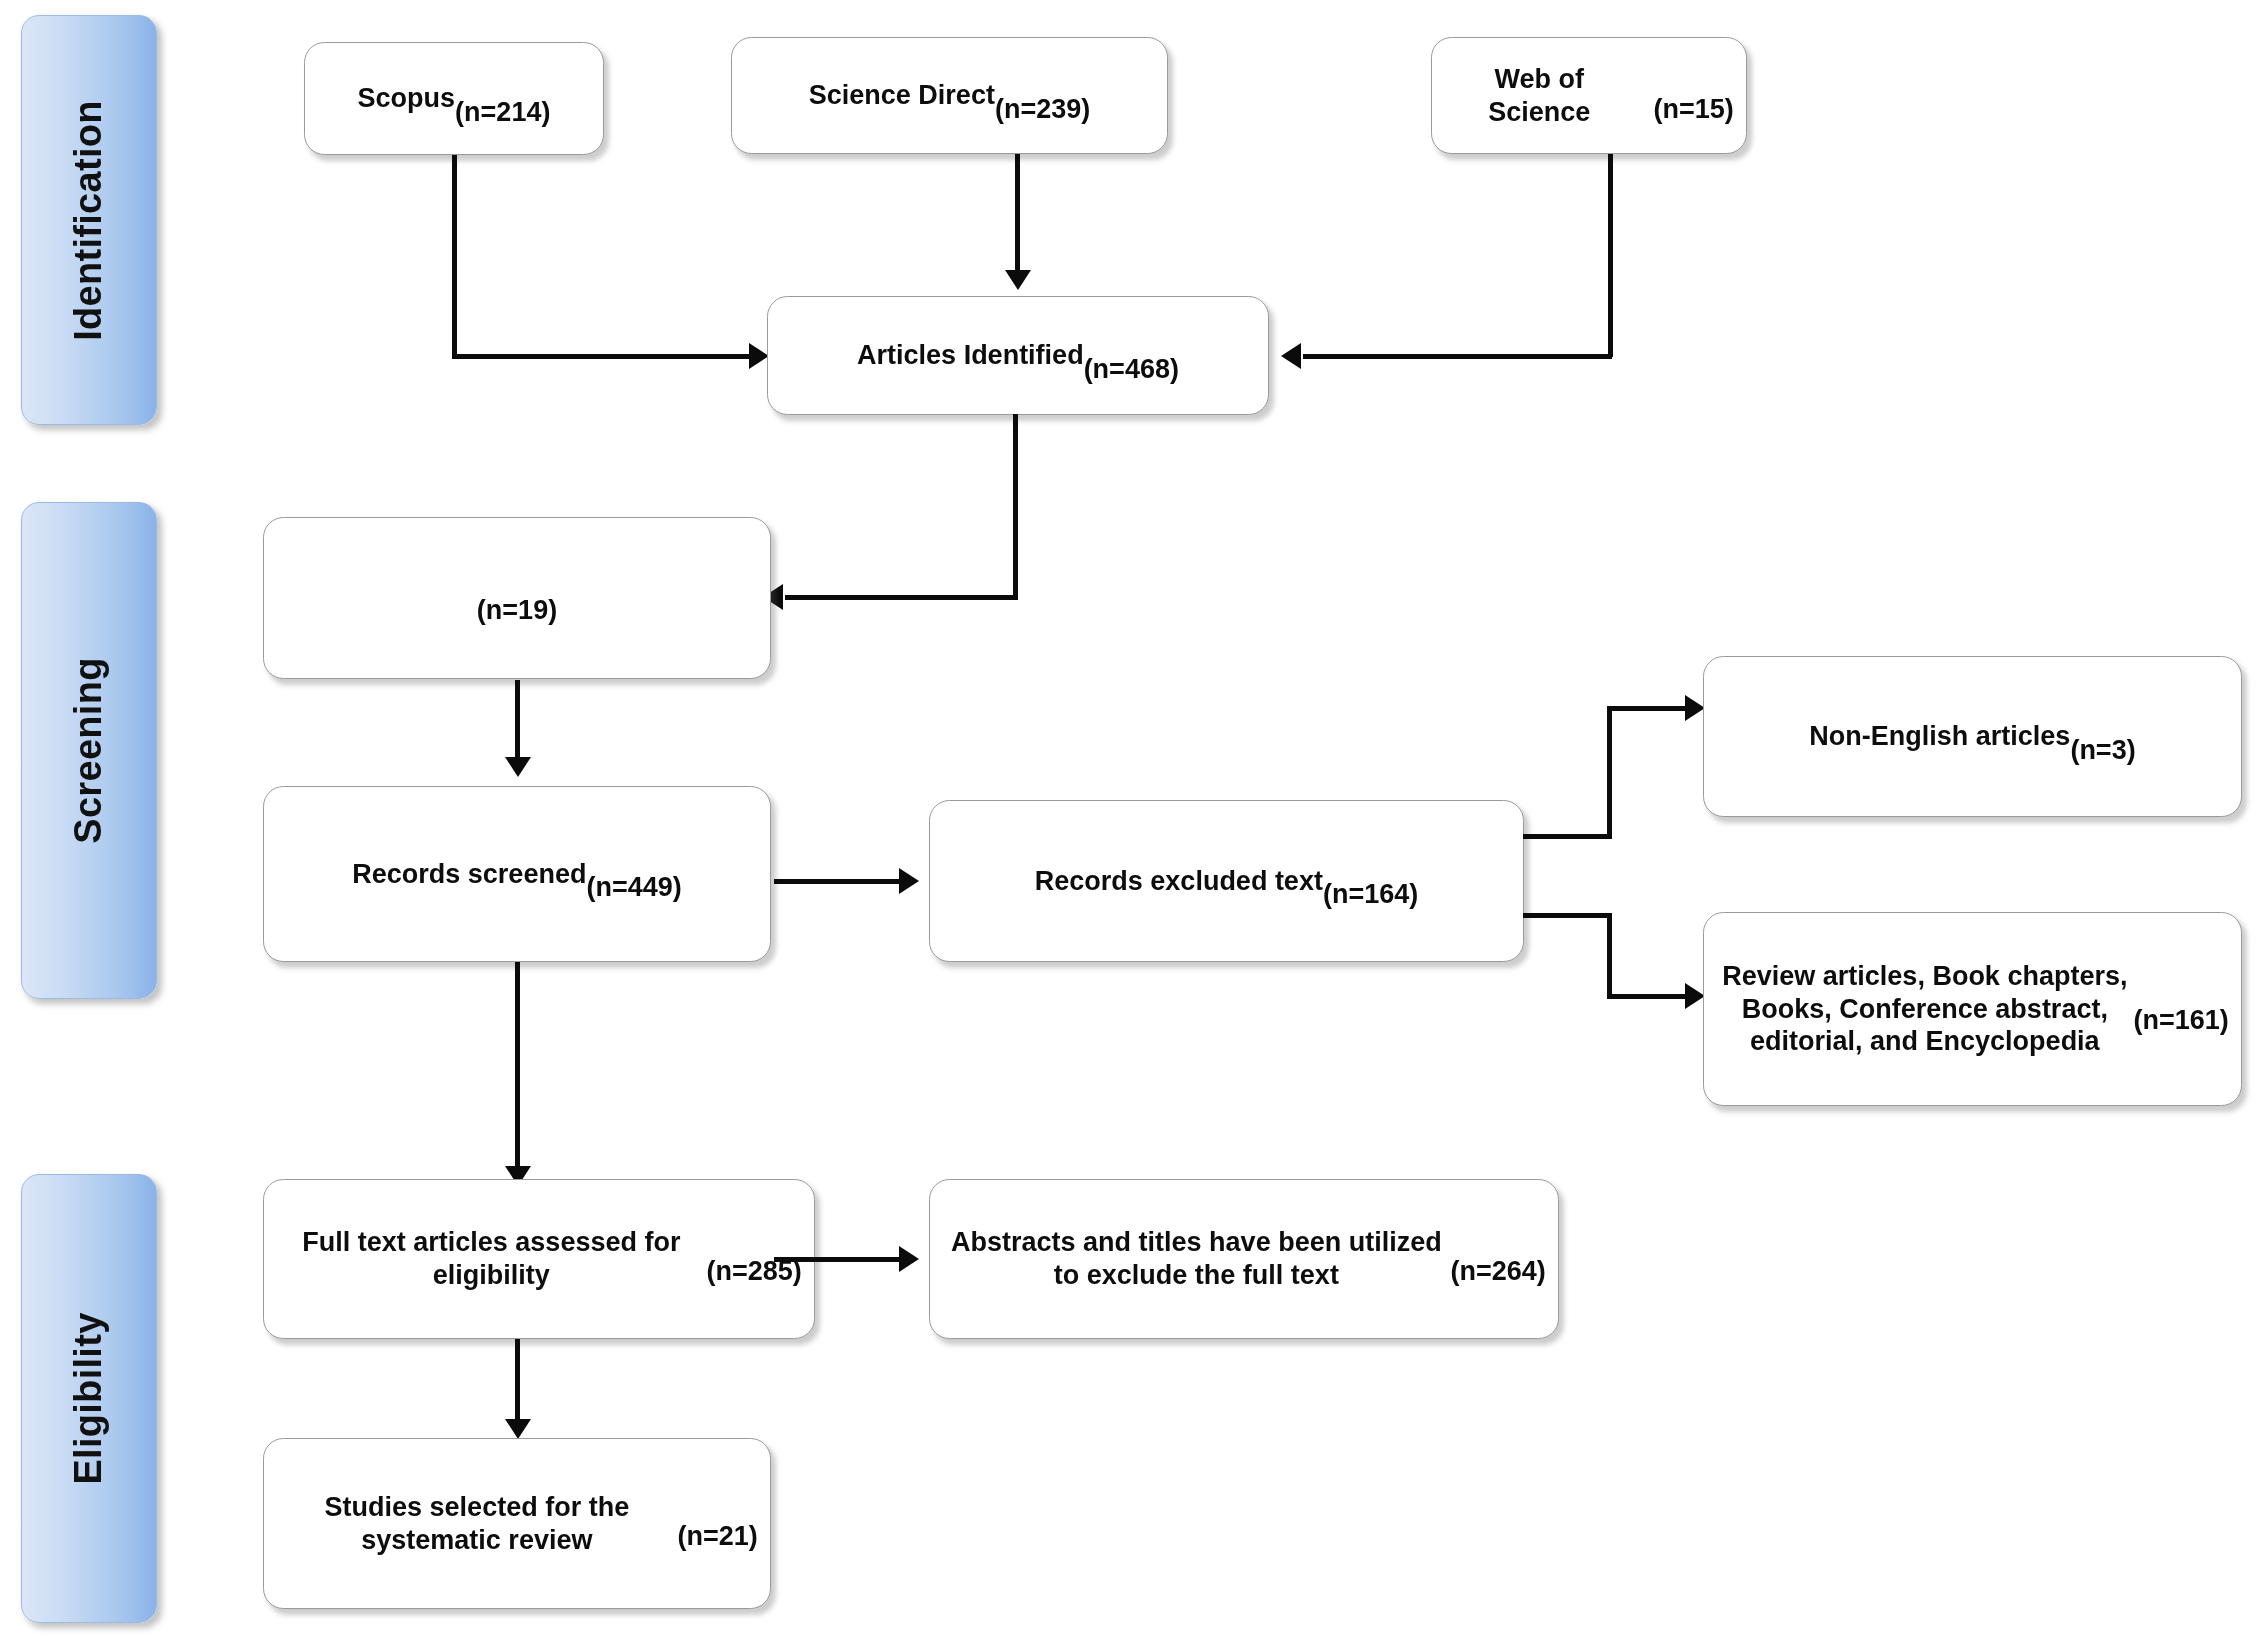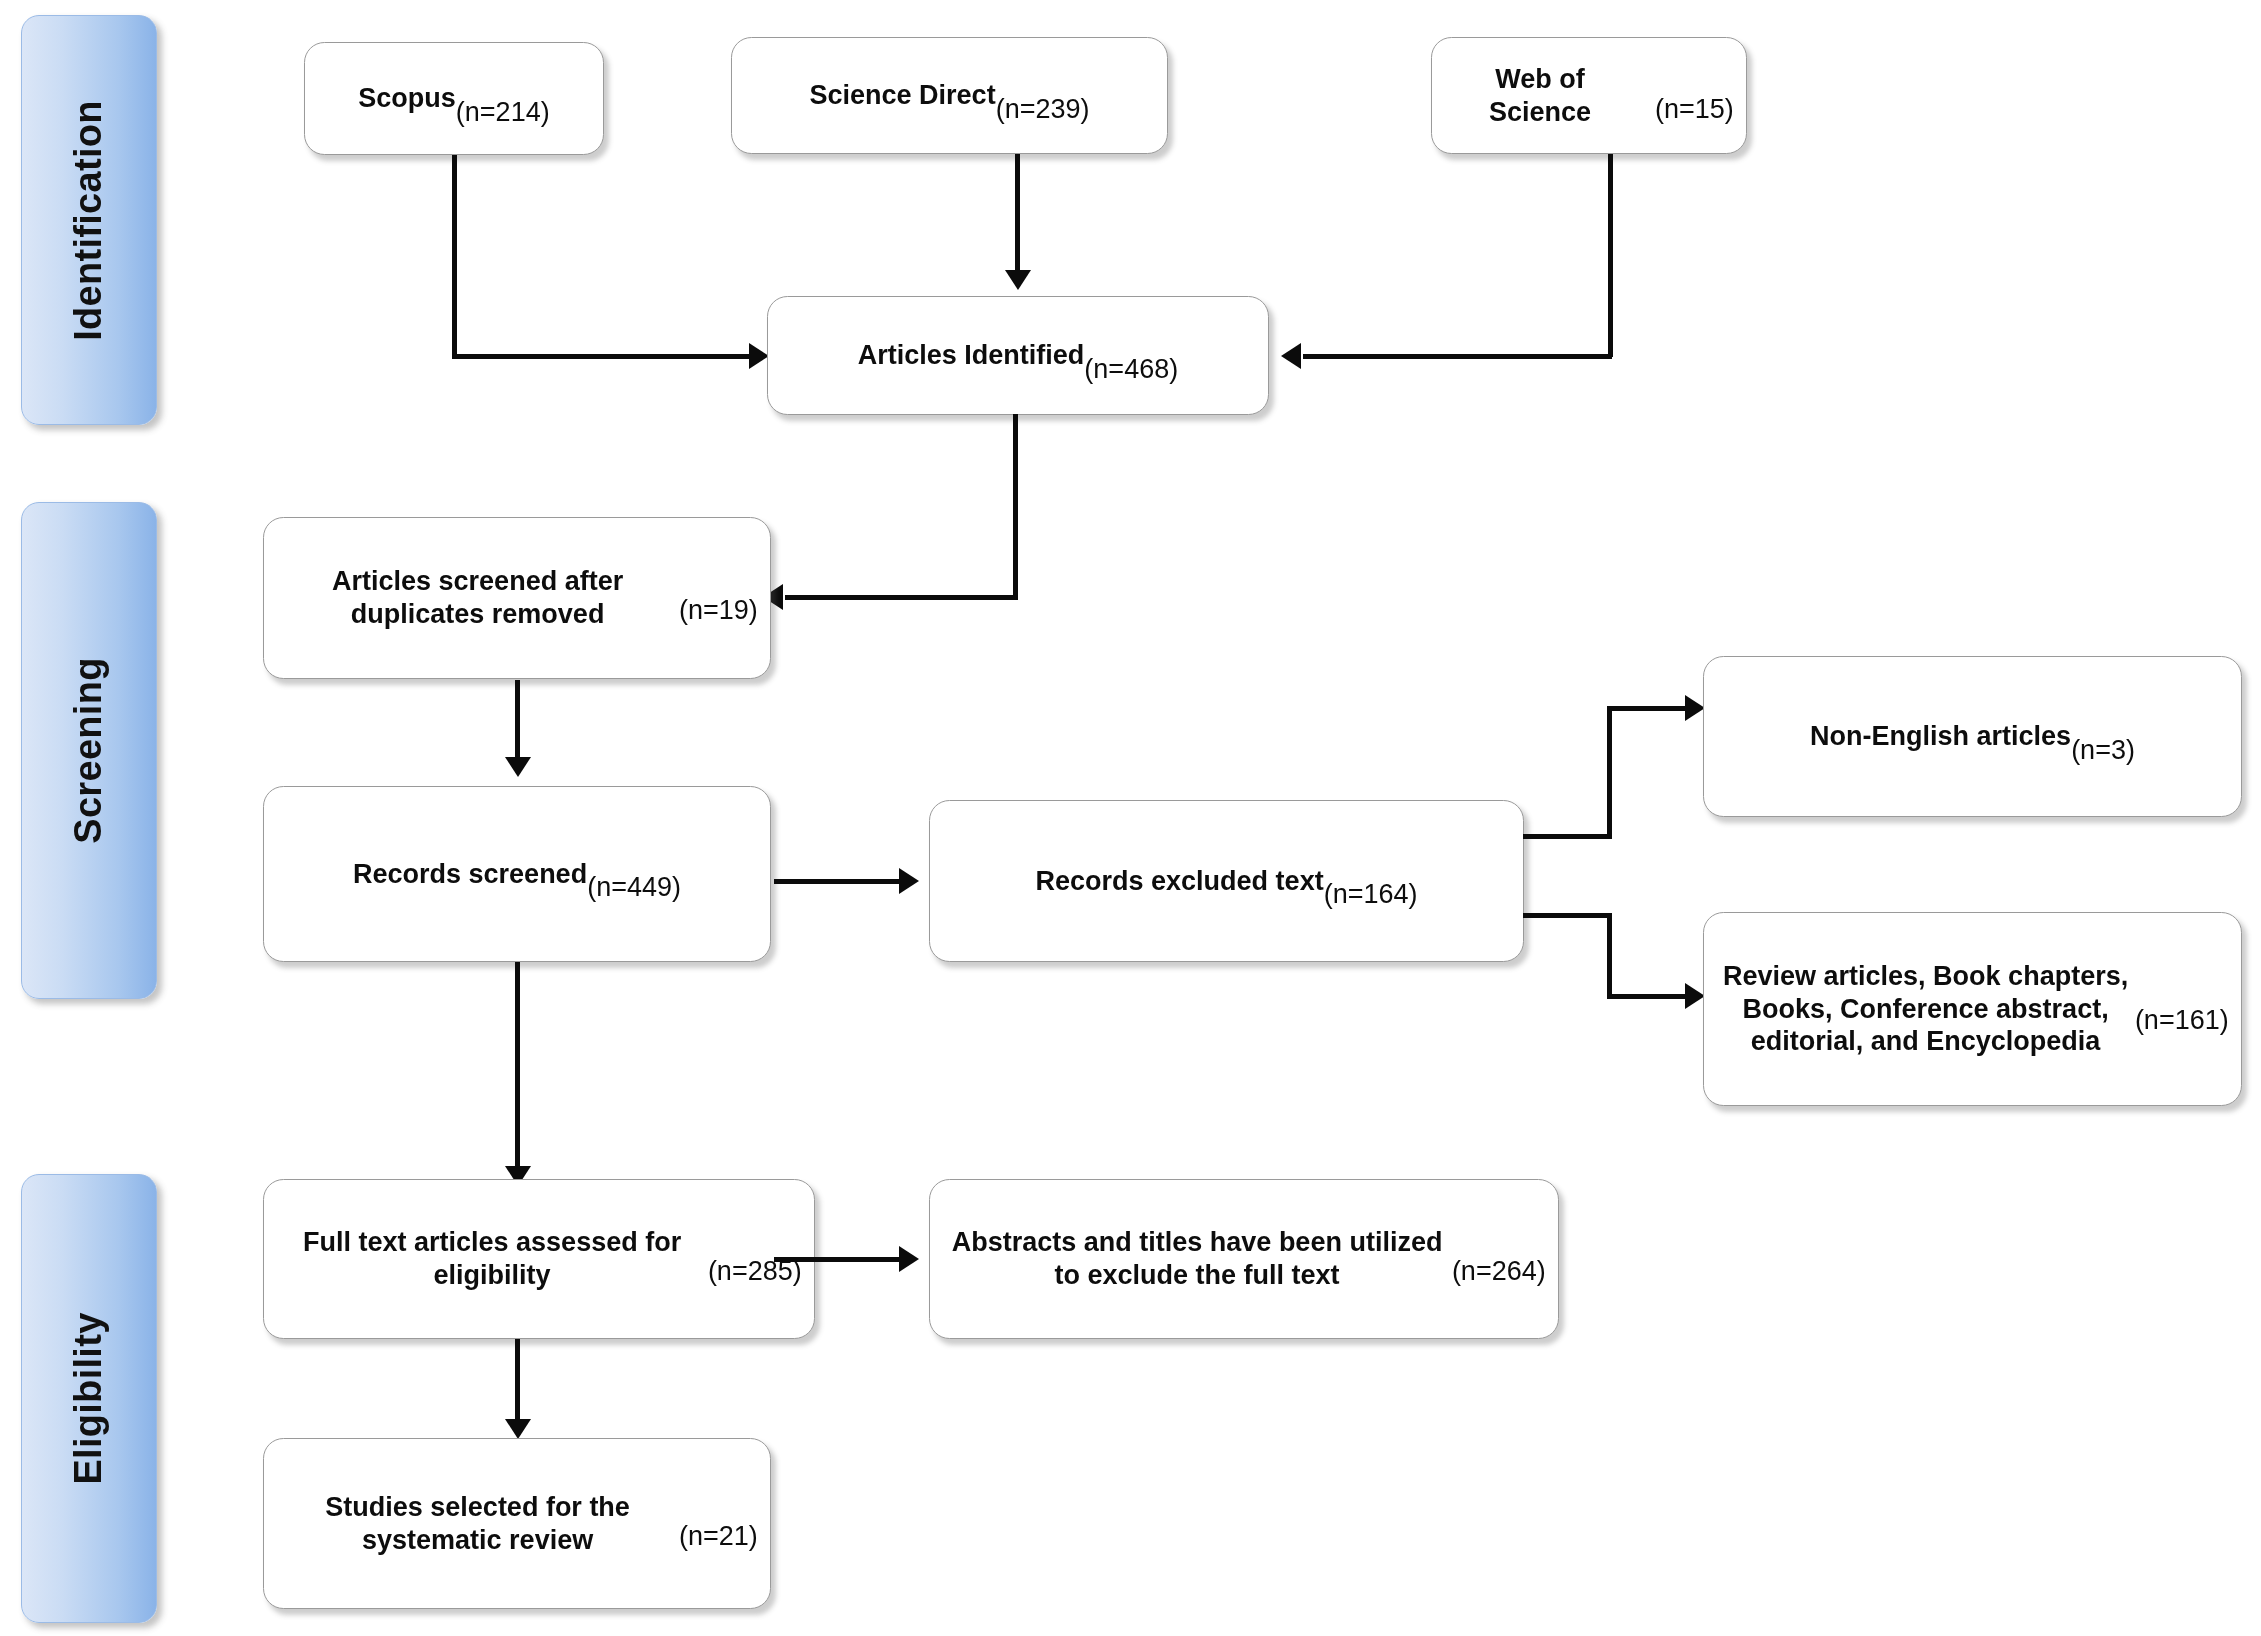--- a/index.html
+++ b/index.html
@@ -51,21 +51,21 @@
     text-align: center;
   }
   .node .title {
     font-size: 27px;
     font-weight: bold;
     color: #0d0d0d;
     line-height: 1.22;
   }
   .node .count {
     font-size: 27px;
-    font-weight: normal;
+    font-weight: bold;
     color: #0d0d0d;
     line-height: 1.2;
   }
   .node.two-line .count { margin-top: 24.6px; }
   .node.one-line .count { margin-top: 27px; }
   .node.three-line .count { margin-top: 23px; }
 
   
   .conn {
     position: absolute;
@@ -141,21 +141,20 @@
   <div class="node one-line" style="left:767px; top:296px; width:502px; height:119px;">
     <div class="title">Articles Identified</div>
     <div class="count">(n=468)</div>
   </div>
 
   <div class="conn v" style="left:1013px; top:414px; height:186px;"></div>
   <div class="conn h" style="left:785px; top:595px; width:233px;"></div>
   <div class="arrow left" style="left:763px; top:584px;"></div>
 
   <div class="node two-line" style="left:263px; top:517px; width:508px; height:162px;">
-    <div class="title">Articles screened after duplicates removed</div>
     <div class="count">(n=19)</div>
   </div>
 
   <div class="conn v" style="left:515px; top:680px; height:82px;"></div>
   <div class="arrow down" style="left:505px; top:757px;"></div>
 
   <div class="node one-line" style="left:263px; top:786px; width:508px; height:176px;">
     <div class="title">Records screened</div>
     <div class="count">(n=449)</div>
   </div>

